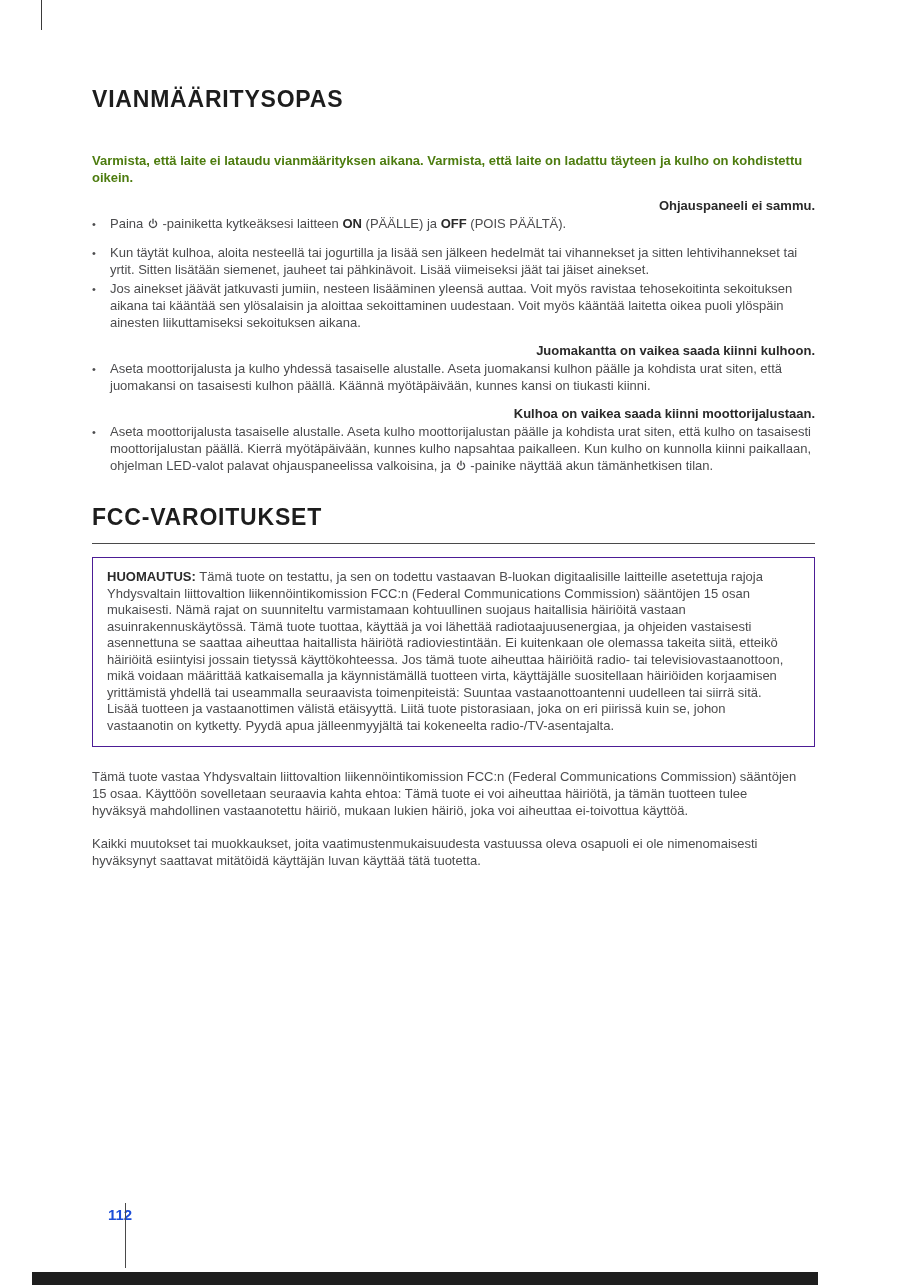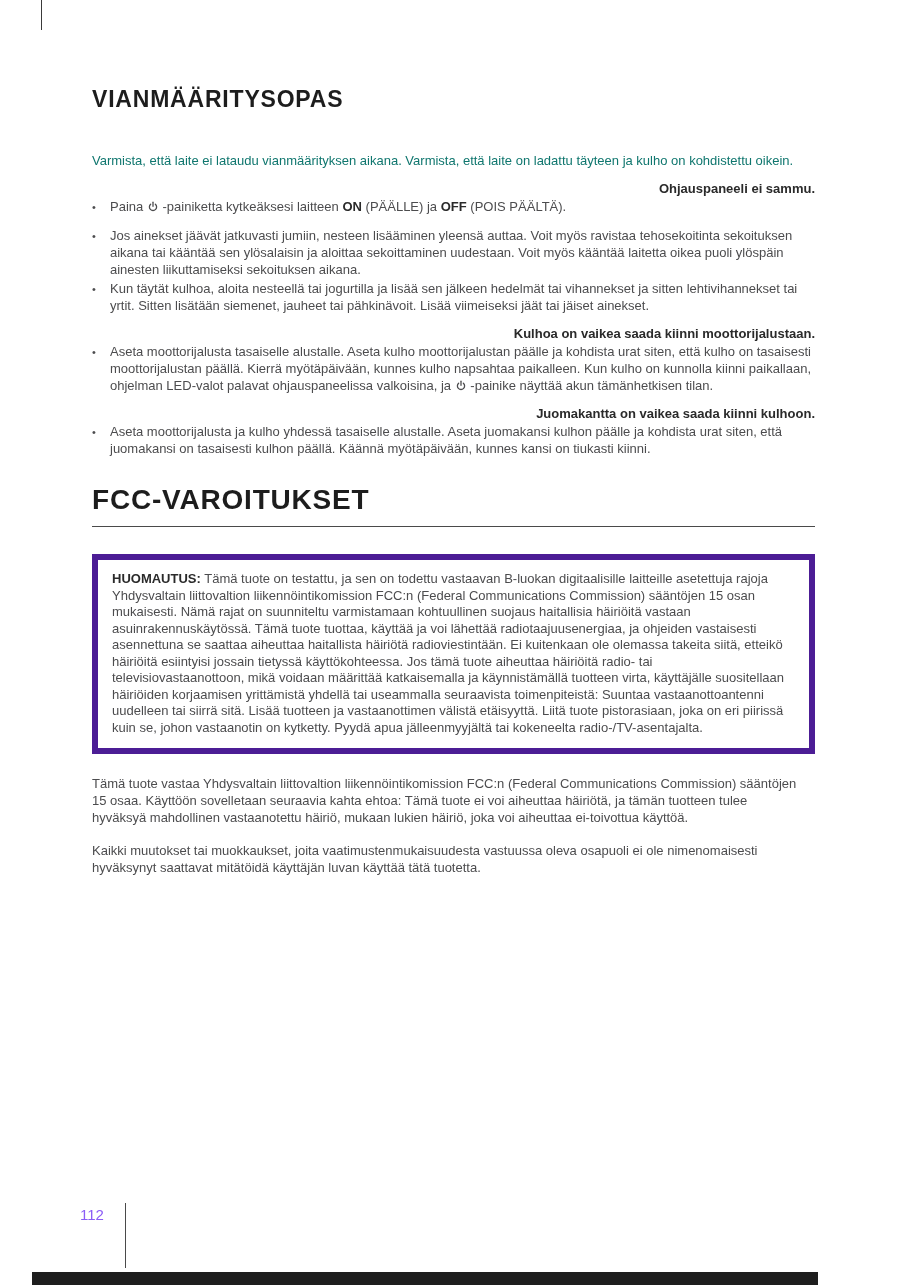--- a/index.html
+++ b/index.html
@@ -12,49 +12,49 @@
   .content {
     position: absolute; left: 92px; top: 0; width: 723px; padding-top: 86px;
     color: #4c4c4e; font-size: 13px; line-height: 17px;
   }
   .doc-title {
     margin: 0 0 40px 0; font-size: 23px; line-height: 26px;
     font-weight: bold; letter-spacing: 0.8px; color: #1d1d1d;
   }
   .warning { margin: 0 0 11px 0; font-weight: bold; color: #2a2a2a; }
   .warn-icon { width: 13px; height: 12px; margin-right: 3px; vertical-align: -1px; }
-  .bold-para { margin: 0 0 11px 0; font-weight: normal; color: #0f766e; }
+  .bold-para { margin: 0 0 11px 0; font-weight: bold; color: #4d7c0f; }
   .section { margin: 0 0 11px 0; }
   .section h2 { margin: 0; font-size: 13px; line-height: 17px; font-weight: bold; color: #2a2a2a; text-align: right; }
   .bullets { margin: 1px 0 0 0; padding: 0; list-style: none; }
   .bullets li { display: flex; margin: 0 0 2px 0; }
   .bullets li::before { content: "•"; flex: none; width: 18px; color: #4c4c4e; font-size: 11px; padding-top: 1px; }
   .btext { flex: 1; }
   .btext strong { color: #2a2a2a; text-align: center; }
   .power-icon { width: 12px; height: 12px; vertical-align: -1.5px; }
   .power-icon path { stroke: #4c4c4e; stroke-width: 2.6; fill: none; stroke-linecap: round; }
   .fcc-title {
-    margin: 30px 0 12px 0; font-size: 28px; line-height: 26px;
+    margin: 30px 0 12px 0; font-size: 23px; line-height: 26px;
     font-weight: bold; letter-spacing: 0.8px; color: #1d1d1d;
   }
   .fcc-rule { margin: 13px 0 0 0; border: none; border-top: 1px solid #4a4a4a; height: 0; }
   .note-box {
-    margin-top: 27px; border: 6px solid #4c1d95; padding: 11px 24px 12px 14px;
+    margin-top: 13px; border: 1px solid #4c1d95; padding: 11px 24px 12px 14px;
     line-height: 16.5px; color: #4c4c4e;
   }
   .note-box strong { color: #2a2a2a; }
   .fcc-para { margin: 21px 16px 0 0; }
   .fcc-para + .fcc-para { margin-top: 16px; }
   .crop { position: absolute; background: #3a3a3a; width: 1px; }
   .crop.tl { left: 41px; top: 0; height: 30px; }
   .crop.tr { left: 861px; top: 0; height: 30px; }
   .bottom-bar { position: absolute; left: 32px; right: 32px; bottom: 0; height: 13px; background: #1e1e1e; }
   .page-number {
-    position: absolute; left: 80px; top: 1206px;
-    font-size: 15px; font-weight: normal; color: #8b5cf6;
+    position: absolute; left: 108px; top: 1206px;
+    font-size: 15px; font-weight: bold; color: #1d4ed8;
   }
   .footer-rule { position: absolute; left: 125px; top: 1203px; width: 1px; height: 65px; background: #4a4a4a; }
 </style>
 </head>
 <body>
 
 <div class="page">
 
   <div class="crop tl"></div>
   <div class="crop tr"></div>
@@ -82,49 +82,49 @@
           <strong>OFF</strong>
           <span>(POIS PÄÄLTÄ).</span>
         </span>
           </li>
       </ul>
     </div>
 
     <div class="section">
       <ul class="bullets">
         <li>
+            <span class="btext">Kun täytät kulhoa, aloita nesteellä tai jogurtilla ja lisää sen jälkeen hedelmät tai vihannekset ja sitten lehtivihannekset tai yrtit. Sitten lisätään siemenet, jauheet tai pähkinävoit. Lisää viimeiseksi jäät tai jäiset ainekset.</span>
+          </li>
+        <li>
             <span class="btext">Jos ainekset jäävät jatkuvasti jumiin, nesteen lisääminen yleensä auttaa. Voit myös ravistaa tehosekoitinta sekoituksen aikana tai kääntää sen ylösalaisin ja aloittaa sekoittaminen uudestaan. Voit myös kääntää laitetta oikea puoli ylöspäin ainesten liikuttamiseksi sekoituksen aikana.</span>
           </li>
+      </ul>
+    </div>
+
+    <div class="section">
+      <h2>Juomakantta on vaikea saada kiinni kulhoon.</h2>
+      <ul class="bullets">
         <li>
-            <span class="btext">Kun täytät kulhoa, aloita nesteellä tai jogurtilla ja lisää sen jälkeen hedelmät tai vihannekset ja sitten lehtivihannekset tai yrtit. Sitten lisätään siemenet, jauheet tai pähkinävoit. Lisää viimeiseksi jäät tai jäiset ainekset.</span>
+            <span class="btext">Aseta moottorijalusta ja kulho yhdessä tasaiselle alustalle. Aseta juomakansi kulhon päälle ja kohdista urat siten, että juomakansi on tasaisesti kulhon päällä. Käännä myötäpäivään, kunnes kansi on tiukasti kiinni.</span>
           </li>
       </ul>
     </div>
 
     <div class="section">
       <h2>Kulhoa on vaikea saada kiinni moottorijalustaan.</h2>
       <ul class="bullets">
         <li>
             <span class="btext">
           <span>Aseta moottorijalusta tasaiselle alustalle. Aseta kulho moottorijalustan päälle ja kohdista urat siten, että kulho on tasaisesti moottorijalustan päällä. Kierrä myötäpäivään, kunnes kulho napsahtaa paikalleen. Kun kulho on kunnolla kiinni paikallaan, ohjelman LED-valot palavat ohjauspaneelissa valkoisina, ja</span>
           <svg class="power-icon" viewBox="0 0 24 24">
                 <path d="M12 2.5 v8"></path>
                 <path d="M7.3 6.3 a7.2 7.2 0 1 0 9.4 0"></path>
               </svg>
           <span>-painike näyttää akun tämänhetkisen tilan.</span>
         </span>
-          </li>
-      </ul>
-    </div>
-
-    <div class="section">
-      <h2>Juomakantta on vaikea saada kiinni kulhoon.</h2>
-      <ul class="bullets">
-        <li>
-            <span class="btext">Aseta moottorijalusta ja kulho yhdessä tasaiselle alustalle. Aseta juomakansi kulhon päälle ja kohdista urat siten, että juomakansi on tasaisesti kulhon päällä. Käännä myötäpäivään, kunnes kansi on tiukasti kiinni.</span>
           </li>
       </ul>
     </div>
 
     <h1 class="fcc-title">FCC-VAROITUKSET</h1>
     <hr class="fcc-rule">
 
     <div class="note-box">
       <strong>HUOMAUTUS:</strong>
       <span>Tämä tuote on testattu, ja sen on todettu vastaavan B-luokan digitaalisille laitteille asetettuja rajoja Yhdysvaltain liittovaltion liikennöintikomission FCC:n (Federal Communications Commission) sääntöjen 15 osan mukaisesti. Nämä rajat on suunniteltu varmistamaan kohtuullinen suojaus haitallisia häiriöitä vastaan asuinrakennuskäytössä. Tämä tuote tuottaa, käyttää ja voi lähettää radiotaajuusenergiaa, ja ohjeiden vastaisesti asennettuna se saattaa aiheuttaa haitallista häiriötä radioviestintään. Ei kuitenkaan ole olemassa takeita siitä, etteikö häiriöitä esiintyisi jossain tietyssä käyttökohteessa. Jos tämä tuote aiheuttaa häiriöitä radio- tai televisiovastaanottoon, mikä voidaan määrittää katkaisemalla ja käynnistämällä tuotteen virta, käyttäjälle suositellaan häiriöiden korjaamisen yrittämistä yhdellä tai useammalla seuraavista toimenpiteistä: Suuntaa vastaanottoantenni uudelleen tai siirrä sitä. Lisää tuotteen ja vastaanottimen välistä etäisyyttä. Liitä tuote pistorasiaan, joka on eri piirissä kuin se, johon vastaanotin on kytketty. Pyydä apua jälleenmyyjältä tai kokeneelta radio-/TV-asentajalta.</span>

